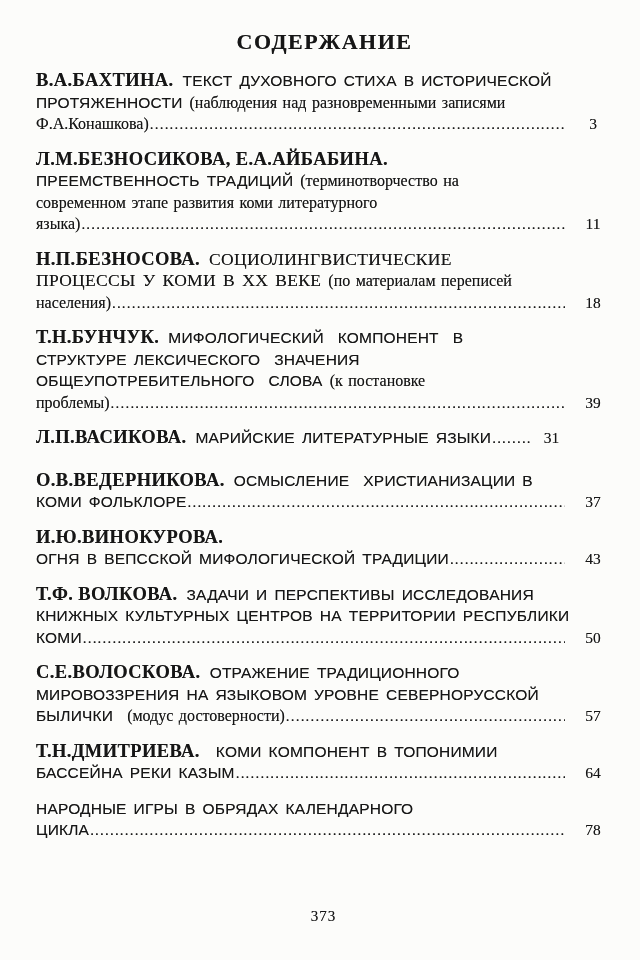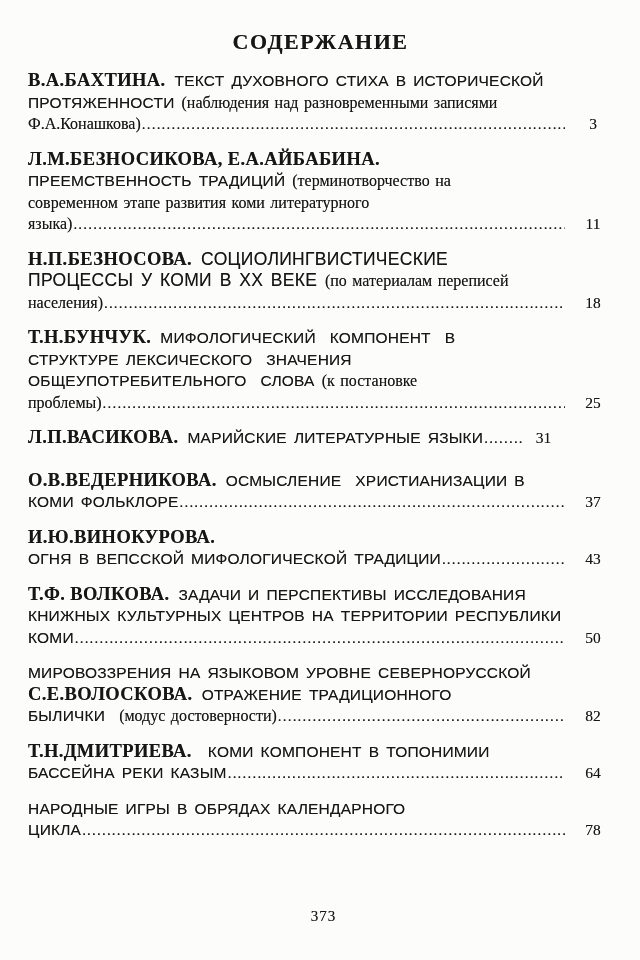--- a/index.html
+++ b/index.html
@@ -8,21 +8,21 @@
   body {
     width:640px; height:960px;
     background:#f4f3ef;
     font-family:"Liberation Serif", serif;
   }
   .page {
     position:relative;
     width:640px; height:960px;
     background:var(--paper);
     color:var(--ink);
-    padding:30px 27px 0 28px;
+    padding:30px 27px 0 36px;
     overflow:hidden;
     text-shadow:0 0 0.5px rgba(20,20,20,0.55);
   }
   .heading {
     margin:0 0 16px 0;
     text-align:center;
     font-family:"Liberation Serif", serif;
     font-weight:700;
     font-size:22px;
     line-height:24px;
@@ -44,21 +44,21 @@
     letter-spacing:0.4px;
     margin-right:9px;
   }
   .seg.title {
     font-family:"Liberation Sans", sans-serif;
     font-size:15.5px;
     letter-spacing:0.2px;
     word-spacing:2.5px;
   }
   .seg.title-lg {
-    font-family:Liberation Sans, sans-serif;
+    font-family:Liberation Serif, serif;
     font-size:17.5px;
     letter-spacing:0.3px;
     word-spacing:2.5px;
   }
   .seg.note {
     font-family:"Liberation Serif", serif;
     font-size:16px;
     word-spacing:1.5px;
   }
   .dots {
@@ -120,42 +120,42 @@
       </div>
       <div class="entry">
         <div class="line"><span class="seg name">Н.П.БЕЗНОСОВА.</span><span class="seg title-lg">СОЦИОЛИНГВИСТИЧЕСКИЕ</span></div>
         <div class="line"><span class="seg title-lg">ПРОЦЕССЫ У КОМИ В XX ВЕКЕ </span><span class="seg note">(по материалам переписей</span></div>
         <div class="line"><span class="seg note">населения)</span><span class="dots"></span><span class="pageno">18</span></div>
       </div>
       <div class="entry">
         <div class="line"><span class="seg name">Т.Н.БУНЧУК.</span><span class="seg title">МИФОЛОГИЧЕСКИЙ  КОМПОНЕНТ  В</span></div>
         <div class="line"><span class="seg title">СТРУКТУРЕ ЛЕКСИЧЕСКОГО  ЗНАЧЕНИЯ</span></div>
         <div class="line"><span class="seg title">ОБЩЕУПОТРЕБИТЕЛЬНОГО  СЛОВА </span><span class="seg note">(к постановке</span></div>
-        <div class="line"><span class="seg note">проблемы)</span><span class="dots"></span><span class="pageno">25</span></div>
+        <div class="line"><span class="seg note">проблемы)</span><span class="dots"></span><span class="pageno">39</span></div>
       </div>
       <div class="entry">
         <div class="line"><span class="seg name">Л.П.ВАСИКОВА.</span><span class="seg title">МАРИЙСКИЕ ЛИТЕРАТУРНЫЕ ЯЗЫКИ</span><span class="dots-inline">........</span><span class="pageno-inline">31</span></div>
       </div>
       <div class="entry">
         <div class="line"><span class="seg name">О.В.ВЕДЕРНИКОВА.</span><span class="seg title">ОСМЫСЛЕНИЕ  ХРИСТИАНИЗАЦИИ В</span></div>
         <div class="line"><span class="seg title">КОМИ ФОЛЬКЛОРЕ</span><span class="dots"></span><span class="pageno">37</span></div>
       </div>
       <div class="entry">
         <div class="line"><span class="seg name">И.Ю.ВИНОКУРОВА.</span></div>
         <div class="line"><span class="seg title">ОГНЯ В ВЕПССКОЙ МИФОЛОГИЧЕСКОЙ ТРАДИЦИИ</span><span class="dots"></span><span class="pageno">43</span></div>
       </div>
       <div class="entry">
         <div class="line"><span class="seg name">Т.Ф. ВОЛКОВА.</span><span class="seg title">ЗАДАЧИ И ПЕРСПЕКТИВЫ ИССЛЕДОВАНИЯ</span></div>
         <div class="line"><span class="seg title">КНИЖНЫХ КУЛЬТУРНЫХ ЦЕНТРОВ НА ТЕРРИТОРИИ РЕСПУБЛИКИ</span></div>
         <div class="line"><span class="seg title">КОМИ</span><span class="dots"></span><span class="pageno">50</span></div>
       </div>
       <div class="entry">
+        <div class="line"><span class="seg name">С.Е.ВОЛОСКОВА.</span><span class="seg title">ОТРАЖЕНИЕ ТРАДИЦИОННОГО</span></div>
         <div class="line"><span class="seg title">МИРОВОЗЗРЕНИЯ НА ЯЗЫКОВОМ УРОВНЕ СЕВЕРНОРУССКОЙ</span></div>
-        <div class="line"><span class="seg name">С.Е.ВОЛОСКОВА.</span><span class="seg title">ОТРАЖЕНИЕ ТРАДИЦИОННОГО</span></div>
-        <div class="line"><span class="seg title">БЫЛИЧКИ  </span><span class="seg note">(модус достоверности)</span><span class="dots"></span><span class="pageno">82</span></div>
+        <div class="line"><span class="seg title">БЫЛИЧКИ  </span><span class="seg note">(модус достоверности)</span><span class="dots"></span><span class="pageno">57</span></div>
       </div>
       <div class="entry">
         <div class="line"><span class="seg name">Т.Н.ДМИТРИЕВА.</span><span class="seg title"> КОМИ КОМПОНЕНТ В ТОПОНИМИИ</span></div>
         <div class="line"><span class="seg title">БАССЕЙНА РЕКИ КАЗЫМ</span><span class="dots"></span><span class="pageno">64</span></div>
       </div>
       <div class="entry">
         <div class="line"><span class="seg title">НАРОДНЫЕ ИГРЫ В ОБРЯДАХ КАЛЕНДАРНОГО</span></div>
         <div class="line"><span class="seg title">ЦИКЛА</span><span class="dots"></span><span class="pageno">78</span></div>
       </div>
     </div>

